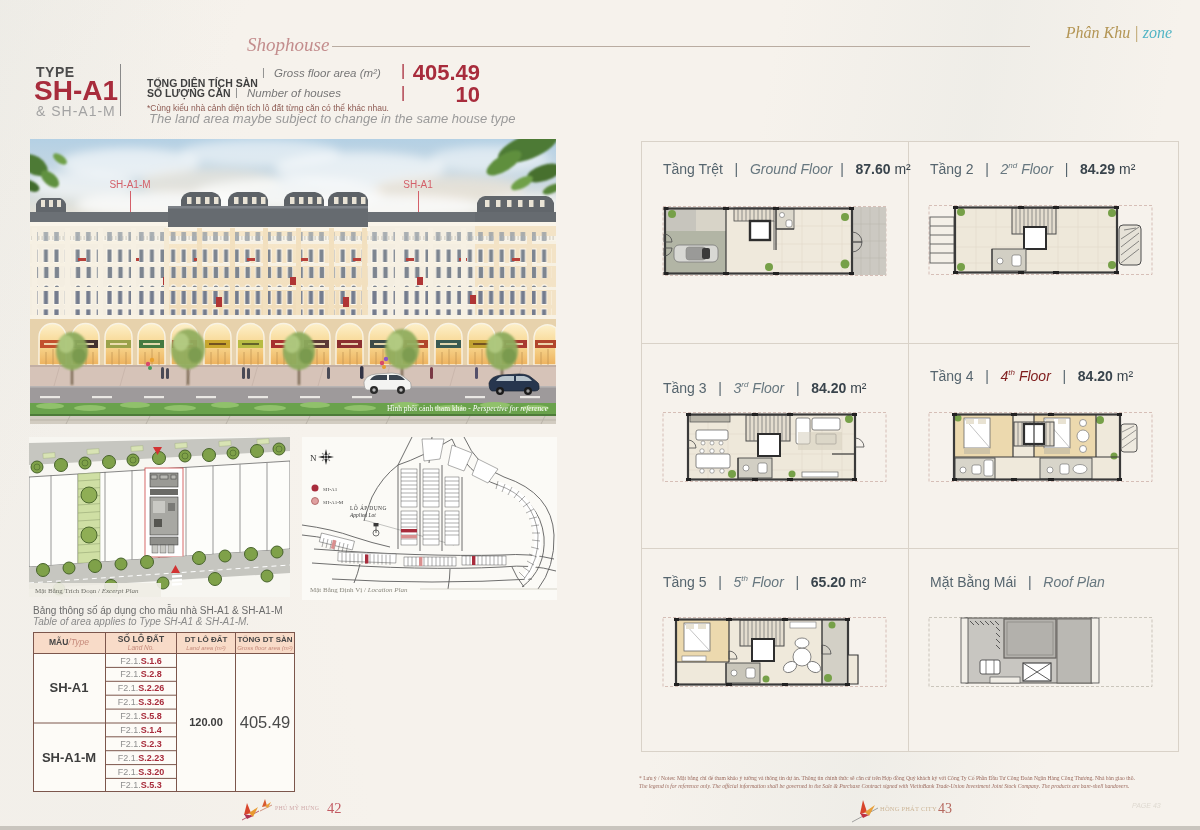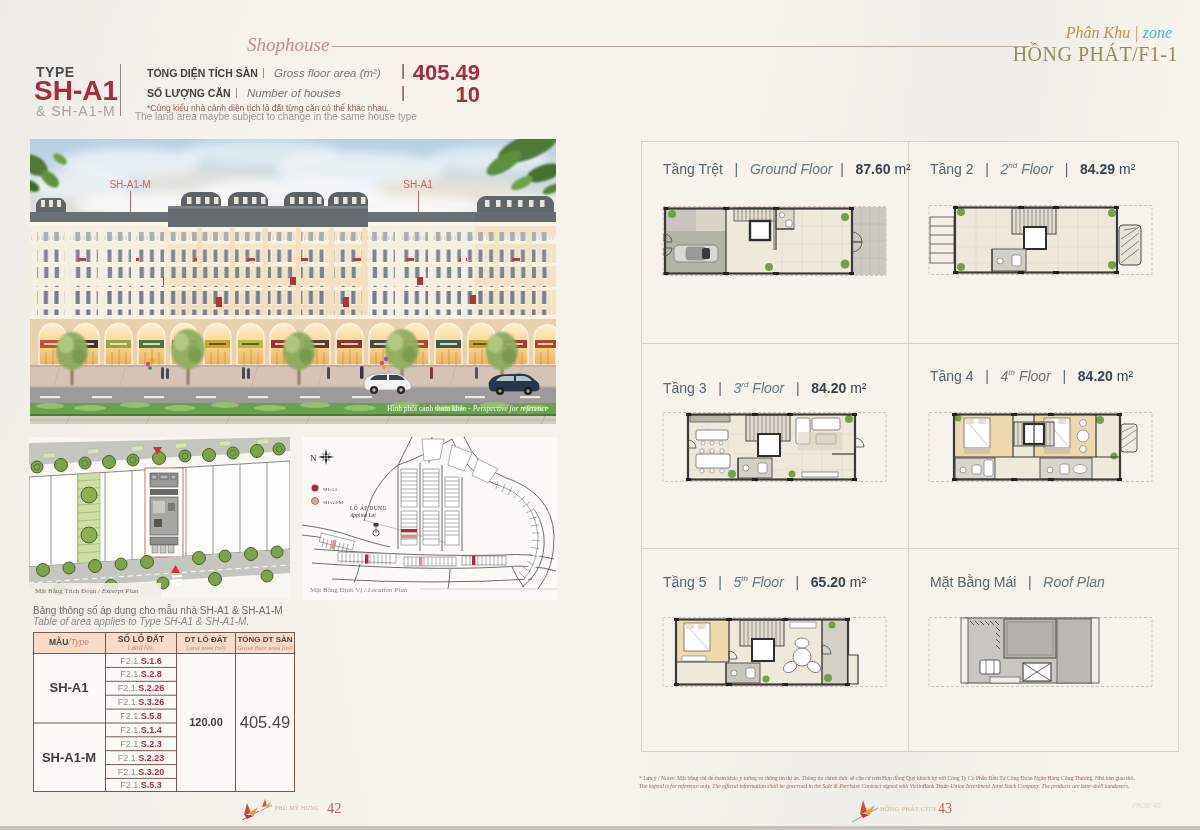--- a/index.html
+++ b/index.html
@@ -20,44 +20,43 @@
 
   <div class="abs" style="left:0;top:826px;width:1200px;height:4px;background:#c9c5be;"></div>
 
 
   <div class="abs" style="left:247px;top:34px;font-family:'Liberation Serif',serif;font-style:italic;font-size:19px;letter-spacing:0px;color:#c38d8d;">Shophouse</div>
 
   <div class="abs" style="left:332px;top:46px;width:698px;height:1px;background:#b9aca1;"></div>
 
   <div class="abs" style="left:1032px;top:24px;width:140px;text-align:right;font-family:'Liberation Serif',serif;font-style:italic;font-size:16px;color:#b39554;">Phân Khu | <span style="color:#52b5c5;">zone</span></div>
 
-  <div class="abs" style="left:940px;top:43px;width:238px;text-align:right;font-family:'Liberation Serif',serif;font-size:20px;letter-spacing:0.5px;color:#9b8a58;">HỒNG PHÁT/F1-1</div>
 
   <div class="abs" style="left:36px;top:64px;font-size:14px;font-weight:bold;color:#4b4b4b;letter-spacing:0.5px;">TYPE</div>
 
   <div class="abs" style="left:34px;top:75px;font-size:28px;font-weight:bold;color:#a82c3c;letter-spacing:0px;">SH-A1</div>
 
   <div class="abs" style="left:36px;top:103px;font-size:14px;color:#a3a3a3;letter-spacing:1px;">&amp; SH-A1-M</div>
 
   <div class="abs" style="left:120px;top:64px;width:1px;height:52px;background:#8a8a8a;"></div>
 
-  <div class="abs" style="left:147px;top:67px;font-size:10.5px;font-weight:bold;color:#3f3f3f;">TỔNG DIỆN TÍCH SÀN</div>
+  <div class="abs" style="left:147px;top:77px;font-size:10.5px;font-weight:bold;color:#3f3f3f;">TỔNG DIỆN TÍCH SÀN</div>
   <div class="abs" style="left:262px;top:66px;font-size:11px;color:#888;">|</div>
   <div class="abs" style="left:274px;top:67px;font-size:11.5px;font-style:italic;color:#777;">Gross floor area (m²)</div>
   <div class="abs" style="left:401px;top:62px;font-size:16px;color:#a82c3c;">|</div>
   <div class="abs" style="left:380px;top:60px;width:100px;text-align:right;font-size:22px;font-weight:bold;color:#a82c3c;">405.49</div>
 
   <div class="abs" style="left:147px;top:87px;font-size:10.5px;font-weight:bold;color:#3f3f3f;">SỐ LƯỢNG CĂN</div>
   <div class="abs" style="left:235px;top:86px;font-size:11px;color:#888;">|</div>
   <div class="abs" style="left:247px;top:87px;font-size:11.5px;font-style:italic;color:#777;">Number of houses</div>
   <div class="abs" style="left:401px;top:84px;font-size:16px;color:#a82c3c;">|</div>
   <div class="abs" style="left:380px;top:82px;width:100px;text-align:right;font-size:22px;font-weight:bold;color:#a82c3c;">10</div>
 
   <div class="abs" style="left:147px;top:103px;font-size:8.5px;color:#8d5a52;">*Cùng kiểu nhà cảnh diện tích lô đất từng căn có thể khác nhau.</div>
-  <div class="abs" style="left:135px;top:111px;font-size:10px;color:#9a9a9a;">The land area maybe subject to change in the same house type</div>
+  <div class="abs" style="left:149px;top:111px;font-size:13px;font-style:italic;color:#9a9a9a;">The land area maybe subject to change in the same house type</div>
 
   <div class="abs" style="left:30px;top:139px;width:526px;height:285px;">
     <svg width="526" height="285" viewBox="0 0 526 285" xmlns="http://www.w3.org/2000/svg">
       <defs>
         <linearGradient id="sky" x1="0" y1="0" x2="0" y2="1">
           <stop offset="0" stop-color="#b4d0e4"></stop>
           <stop offset="0.4" stop-color="#ccdae2"></stop>
           <stop offset="0.75" stop-color="#eae3d4"></stop>
           <stop offset="1" stop-color="#f1e3cd"></stop>
         </linearGradient>
@@ -951,21 +950,21 @@
     <div class="abs" style="left:0;top:201px;width:536px;height:1px;background:#d9d2c8;"></div>
 
     <div class="abs" style="left:0;top:406px;width:536px;height:1px;background:#d9d2c8;"></div>
 
     <div class="abs" style="left:21px;top:19px;font-size:14px;color:#56656e;">Tầng Trệt&nbsp;&nbsp;&nbsp;|&nbsp;&nbsp;&nbsp;<i style="color:#67777f;">Ground Floor</i>&nbsp;&nbsp;|&nbsp;&nbsp;&nbsp;<b style="color:#39444c;">87.60</b> <span style="color:#39444c;">m²</span></div>
 
     <div class="abs" style="left:288px;top:19px;font-size:14px;color:#56656e;">Tầng 2&nbsp;&nbsp;&nbsp;|&nbsp;&nbsp;&nbsp;<i style="color:#67777f;margin-top:32px;">2<sup style="font-size:8px;">nd</sup> Floor</i>&nbsp;&nbsp;&nbsp;|&nbsp;&nbsp;&nbsp;<b style="color:#39444c;">84.29</b> <span style="color:#39444c;">m²</span></div>
 
     <div class="abs" style="left:21px;top:238px;font-size:14px;color:#56656e;">Tầng 3&nbsp;&nbsp;&nbsp;|&nbsp;&nbsp;&nbsp;<i style="color:#67777f;">3<sup style="font-size:8px;">rd</sup> Floor</i>&nbsp;&nbsp;&nbsp;|&nbsp;&nbsp;&nbsp;<b style="color:#39444c;">84.20</b> <span style="color:#39444c;">m²</span></div>
 
-    <div class="abs" style="left:288px;top:226px;font-size:14px;color:#56656e;">Tầng 4&nbsp;&nbsp;&nbsp;|&nbsp;&nbsp;&nbsp;<i style="color:#737373;">4<sup style="font-size:8px;">th</sup> Floor</i>&nbsp;&nbsp;&nbsp;|&nbsp;&nbsp;&nbsp;<b style="color:#39444c;">84.20</b> <span style="color:#39444c;">m²</span></div>
+    <div class="abs" style="left:288px;top:226px;font-size:14px;color:#56656e;">Tầng 4&nbsp;&nbsp;&nbsp;|&nbsp;&nbsp;&nbsp;<i style="color:#7f1d1d;">4<sup style="font-size:8px;">th</sup> Floor</i>&nbsp;&nbsp;&nbsp;|&nbsp;&nbsp;&nbsp;<b style="color:#39444c;">84.20</b> <span style="color:#39444c;">m²</span></div>
 
     <div class="abs" style="left:21px;top:432px;font-size:14px;color:#56656e;">Tầng 5&nbsp;&nbsp;&nbsp;|&nbsp;&nbsp;&nbsp;<i style="color:#67777f;">5<sup style="font-size:8px;">th</sup> Floor</i>&nbsp;&nbsp;&nbsp;|&nbsp;&nbsp;&nbsp;<b style="color:#39444c;">65.20</b> <span style="color:#39444c;">m²</span></div>
 
     <div class="abs" style="left:288px;top:432px;font-size:14px;color:#56656e;">Mặt Bằng Mái&nbsp;&nbsp;&nbsp;|&nbsp;&nbsp;&nbsp;<i style="color:#67777f;">Roof Plan</i></div>
 
     <div class="abs" style="left:20px;top:62px;"><svg id="p1" width="226" height="74" viewBox="0 0 226 74" xmlns="http://www.w3.org/2000/svg">
 
       <rect x="1" y="2.5" width="223" height="69" fill="none" stroke="#c9a9a0" stroke-width="0.7" stroke-dasharray="3 2"></rect>
 
       <rect x="191" y="3" width="33" height="68" fill="#ccc9c2"></rect>

